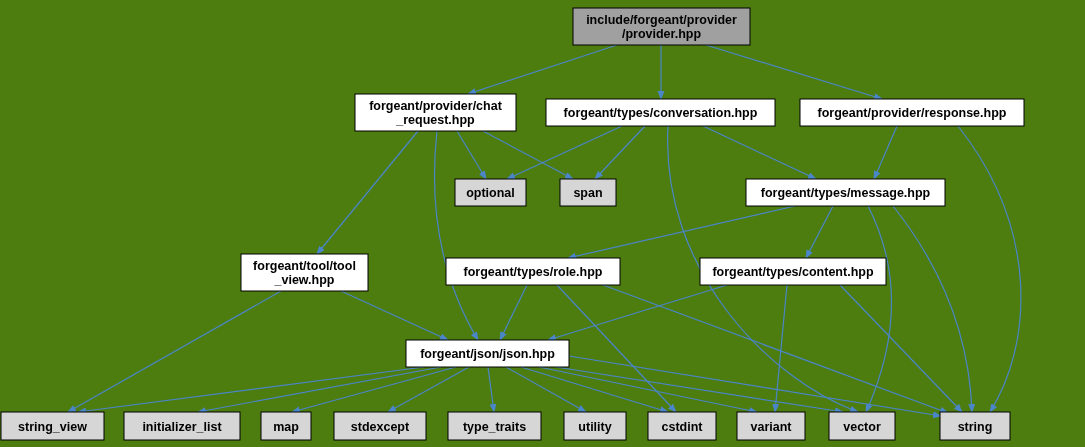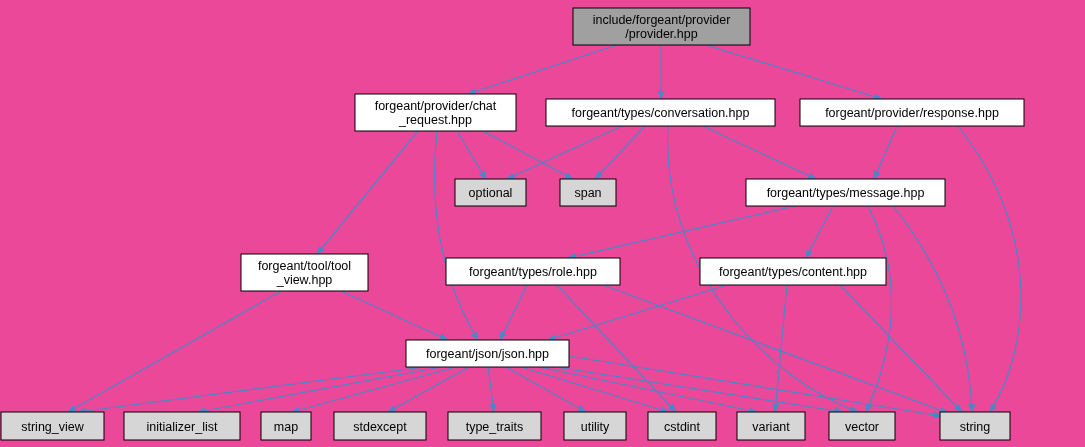--- a/index.html
+++ b/index.html
@@ -20,21 +20,21 @@
   svg text {
     font-family: "Liberation Sans", sans-serif;
     font-size: 12.5px;
   }
   .node.clickable { cursor: pointer; }
   .edge { pointer-events: none; }
 </style>
 </head>
 <body>
 
-<div class="stage" style="background: #ec4899;">
+<div class="stage" style="background: #4d7c0f; font-weight: bold;">
   <svg width="1085" height="447" viewBox="0 0 1085 447" xmlns="http://www.w3.org/2000/svg">
     <defs>
       <marker id="arrow" markerWidth="9" markerHeight="8" refX="8" refY="3.5" orient="auto" markerUnits="userSpaceOnUse">
         <path id="arrowhead-path" d="M0,0 L9,3.5 L0,7 z" fill="#4a86c8"></path>
       </marker>
     </defs>
     <g id="edge-layer">
         <path d="M 617 45 L 468 94" fill="none" stroke="#4a86c8" stroke-width="1.2" marker-end="url(#arrow)" class="edge"></path>
         <path d="M 661 45 L 661 99" fill="none" stroke="#4a86c8" stroke-width="1.2" marker-end="url(#arrow)" class="edge"></path>
         <path d="M 706 45 L 882 99" fill="none" stroke="#4a86c8" stroke-width="1.2" marker-end="url(#arrow)" class="edge"></path>

